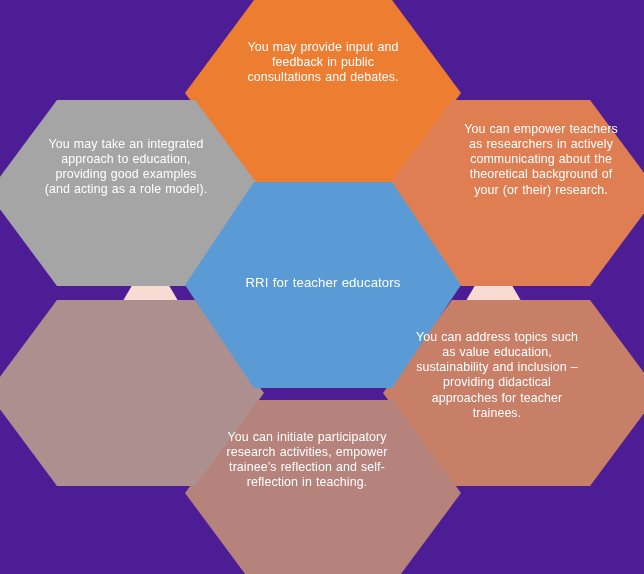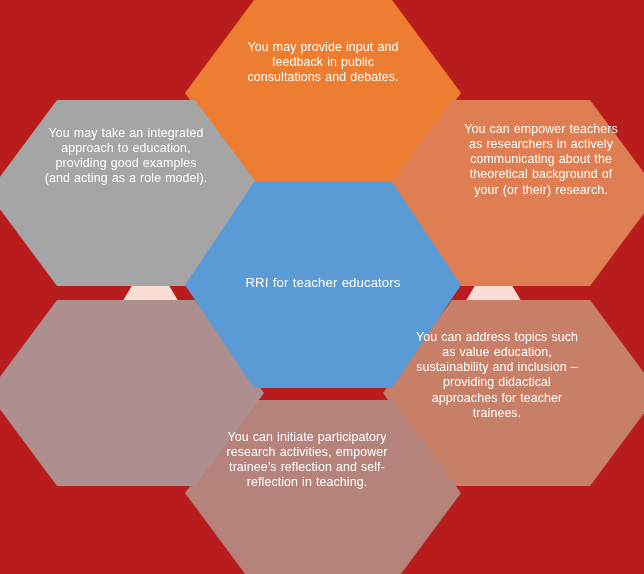--- a/index.html
+++ b/index.html
@@ -43,21 +43,21 @@
     font-size: 12.4px;
   }
   .hex-label.center {
     font-size: 13.2px;
     text-align: center;
   }
 </style>
 </head>
 <body>
 
-<div id="diagram-root" style="background: #b91c1c;">
+<div id="diagram-root" style="background: #4c1d95;">
 
   <svg id="hex-svg" viewBox="0 0 644 574" xmlns="http://www.w3.org/2000/svg">
 
     <polygon points="399,93 432,93 449,122 432,151 399,151 382,122" fill="#F8DCD3"></polygon>
 
     <polygon points="477,282 510,282 527,311 510,340 477,340 460,311" fill="#F8DCD3"></polygon>
 
     <polygon points="399,441 432,441 449,470 432,499 399,499 382,470" fill="#F8DCD3"></polygon>
 
     <polygon points="212,441 245,441 262,470 245,499 212,499 195,470" fill="#F8DCD3"></polygon>
@@ -81,17 +81,17 @@
 
   <div class="hex-label outer" style="left: 238px; top: 40px; width: 170px; color: rgb(255, 255, 255);">You may provide input and feedback in public consultations and debates.</div>
 
   <div class="hex-label outer" style="left: 456px; top: 122px; width: 170px; color: rgb(255, 255, 255);">You can empower teachers as researchers in actively communicating about the theoretical background of your (or their) research.</div>
 
   <div class="hex-label outer" style="left: 412px; top: 330px; width: 170px; color: rgb(255, 255, 255);">You can address topics such as value education, sustainability and inclusion – providing didactical approaches for teacher trainees.</div>
 
   <div class="hex-label outer" style="left: 222px; top: 430px; width: 170px; color: rgb(255, 255, 255);">You can initiate participatory research activities, empower trainee’s reflection and self-reflection in teaching.</div>
 
 
-  <div class="hex-label outer" style="left: 41px; top: 126px; width: 170px; color: rgb(255, 255, 255);">You may take an integrated approach to education, providing good examples (and acting as a role model).</div>
+  <div class="hex-label outer" style="left: 41px; top: 137px; width: 170px; color: rgb(255, 255, 255);">You may take an integrated approach to education, providing good examples (and acting as a role model).</div>
 
   <div class="hex-label center" style="left: 223px; top: 275px; width: 200px; color: rgb(255, 255, 255);">RRI for teacher educators</div>
 
 </div>
 
 </body></html>

